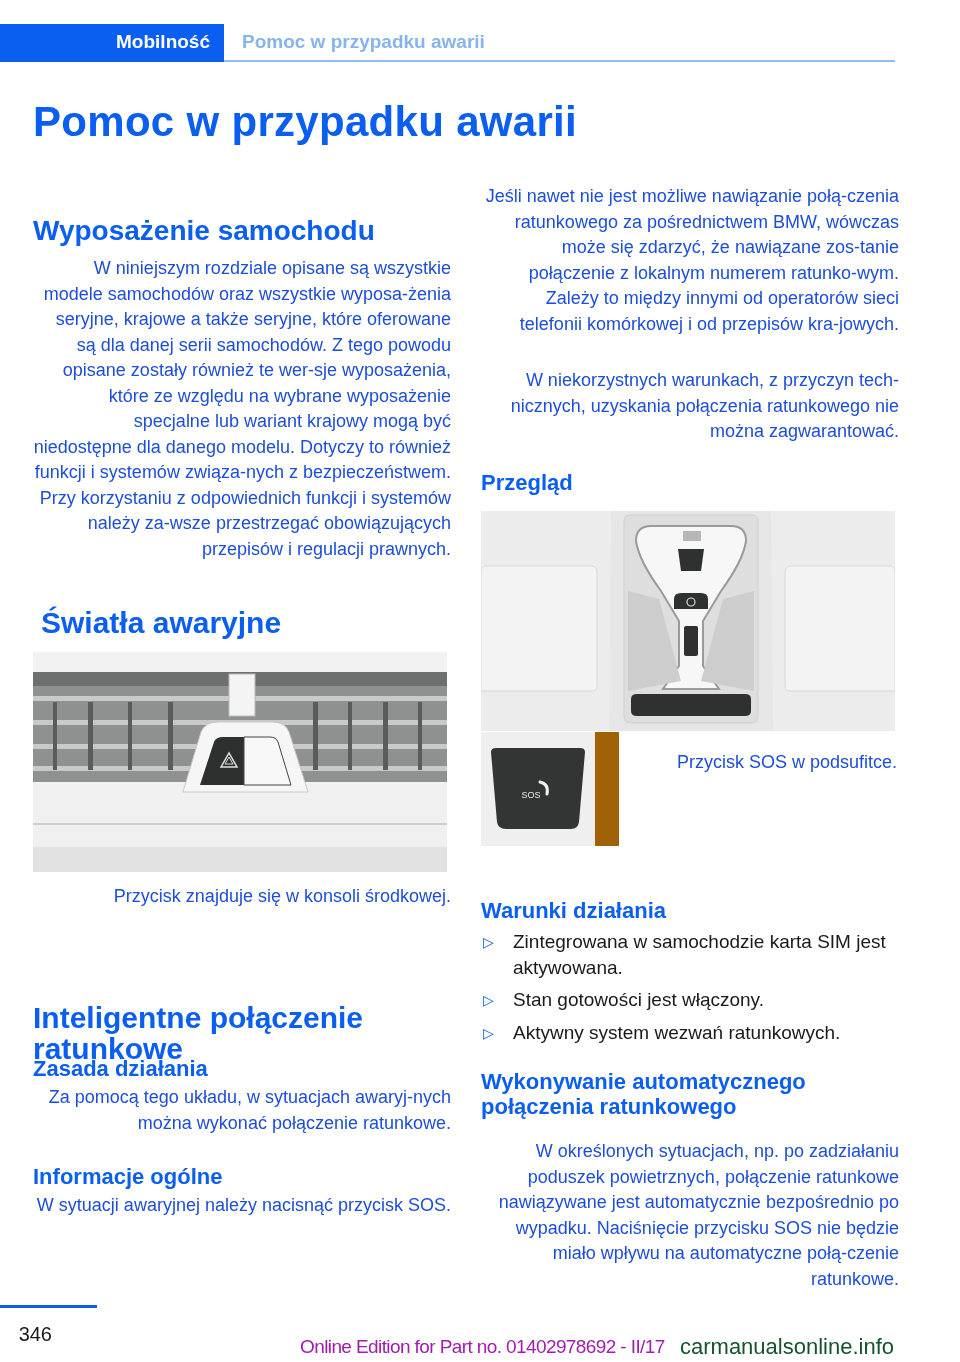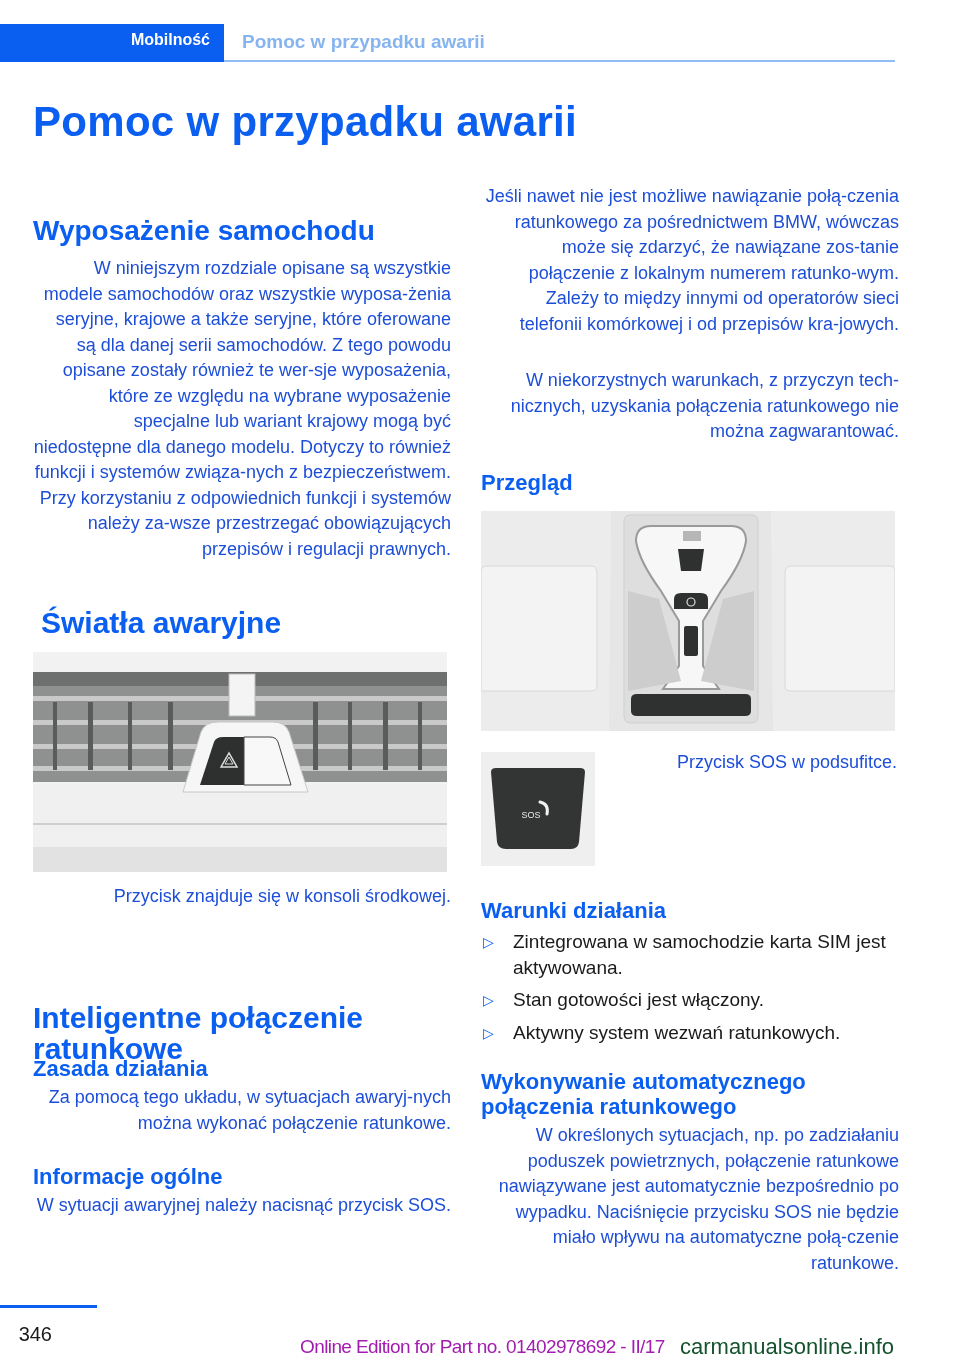--- a/index.html
+++ b/index.html
@@ -1,20 +1,20 @@
 <!DOCTYPE html>
 <html><head>
 <meta charset="utf-8">
 <style>
   * { box-sizing: border-box; margin: 0; padding: 0; }
   html, body { width: 960px; height: 1362px; background: #ffffff; overflow: hidden; }
   body { position: relative; font-family: "Liberation Sans", "DejaVu Sans", sans-serif; color: #1a1a1a; }
 
   .hdr-box { position: absolute; left: 0; top: 24px; width: 224px; height: 38px; background: #0a5ef0; }
-  .hdr-box span { position: absolute; right: 14px; top: 7px; color: #fff; font-weight: bold; font-size: 16px; }
+  .hdr-box span { position: absolute; right: 14px; top: 7px; color: #fff; font-weight: bold; font-size: 19px; }
   .hdr-crumb { position: absolute; left: 242px; top: 31px; color: #86b4ef; font-weight: bold; font-size: 19px; }
   .hdr-line { position: absolute; left: 224px; top: 60px; width: 671px; height: 2px; background: #90bdf2; }
 
   .page-title { position: absolute; left: 33px; top: 98px; font-size: 42px; font-weight: bold; color: #0a5ef0; letter-spacing: 0.3px; }
 
   .col { position: absolute; width: 418px; }
   .col-left { left: 33px; }
   .col-right { left: 481px; }
 
   .h2 { color: #0a5ef0; font-weight: bold; font-size: 30px; line-height: 34px; }
@@ -22,21 +22,21 @@
   .p { font-size: 18px; line-height: 25.5px; color: #1d4ed8; text-align: right; }
 
   .abs { position: absolute; }
 
   .list { list-style: none; }
   .list li { position: relative; padding-left: 32px; font-size: 19px; line-height: 25.5px; margin-bottom: 7px; }
   .list li .tri { position: absolute; left: 2px; top: 1px; color: #0a5ef0; font-size: 14px; }
 
   .img-hazard { position: absolute; left: 33px; top: 652px; width: 414px; height: 220px; background: #efefef; overflow: hidden; }
   .img-roof { position: absolute; left: 481px; top: 511px; width: 414px; height: 220px; background: #ececec; overflow: hidden; }
-  .img-sos { position: absolute; left: 481px; top: 752px; width: 114px; height: 114px; background: #a16207; overflow: hidden; }
+  .img-sos { position: absolute; left: 481px; top: 732px; width: 138px; height: 114px; background: #a16207; overflow: hidden; }
 
   .footer-line { position: absolute; left: 0; top: 1305px; width: 97px; height: 3px; background: #0a5ef0; }
   .page-num { position: absolute; left: 0; width: 52px; top: 1323px; text-align: right; font-size: 20px; color: #1a1a1a; }
   .edition { position: absolute; left: 300px; top: 1336px; font-size: 19px; color: #a21caf; letter-spacing: -0.6px; }
   .watermark { position: absolute; left: 680px; top: 1334px; font-size: 22px; color: #14532d; }
 </style>
 </head>
 <body>
 
 <div class="hdr-box">
@@ -140,19 +140,19 @@
   <div class="h3">Warunki działania</div>
   <ul class="list" style="margin-top:6px;">
     <li><span class="tri">▷</span><span>Zintegrowana w samochodzie karta SIM jest aktywowana.</span></li>
     <li><span class="tri">▷</span><span>Stan gotowości jest włączony.</span></li>
     <li><span class="tri">▷</span><span>Aktywny system wezwań ratunkowych.</span></li>
   </ul>
 </div>
 
 <div class="col col-right" style="top:1069px;">
   <div class="h3">Wykonywanie automatycznego połączenia ratunkowego</div>
-  <p class="p" style="margin-top:4px;">W określonych sytuacjach, np. po zadziałaniu poduszek powietrznych, połączenie ratunkowe nawiązywane jest automatycznie bezpośrednio po wypadku. Naciśnięcie przycisku SOS nie będzie miało wpływu na automatyczne połą-czenie ratunkowe.</p>
+  <p class="p" style="margin-top:20px;">W określonych sytuacjach, np. po zadziałaniu poduszek powietrznych, połączenie ratunkowe nawiązywane jest automatycznie bezpośrednio po wypadku. Naciśnięcie przycisku SOS nie będzie miało wpływu na automatyczne połą-czenie ratunkowe.</p>
 </div>
 
 <div class="footer-line"></div>
 <div class="page-num">346</div>
 <div class="edition">Online Edition for Part no. 01402978692 - II/17</div>
 <div class="watermark">carmanualsonline.info</div>
 
 </body></html>

